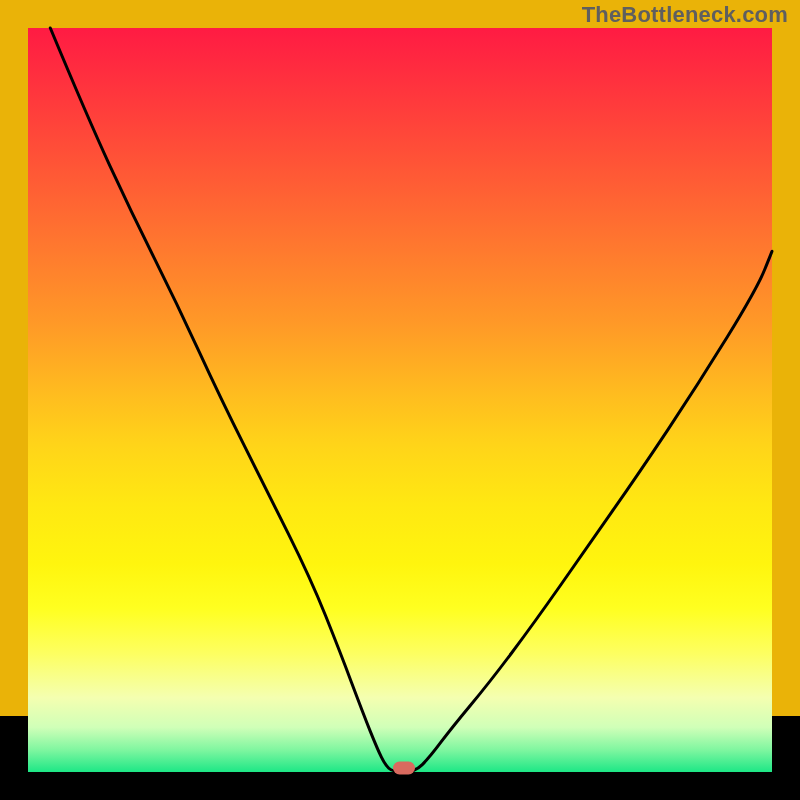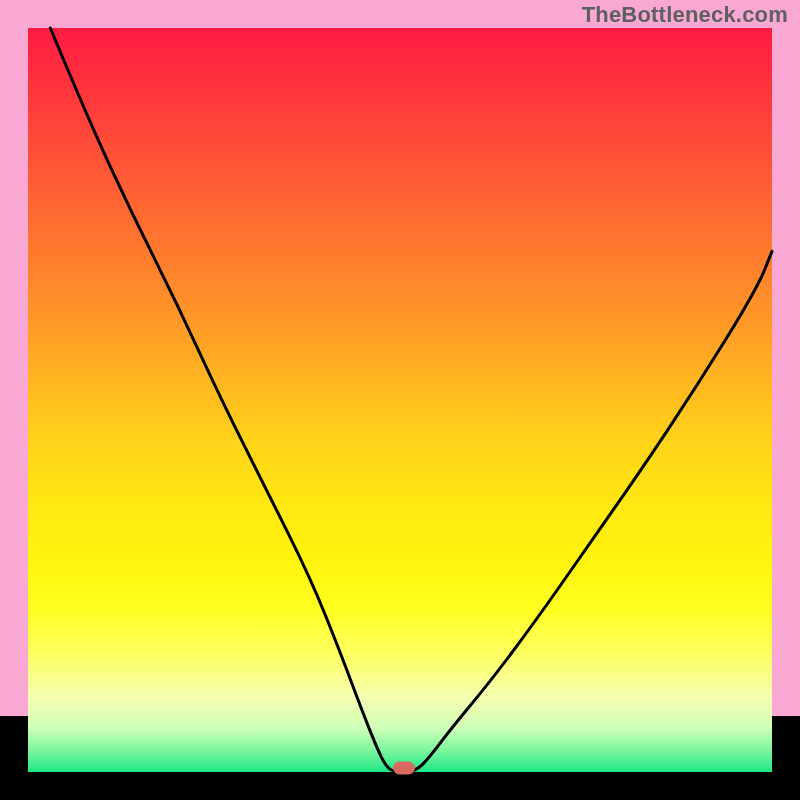--- a/index.html
+++ b/index.html
@@ -8,21 +8,21 @@
     width: 800px;
     height: 800px;
     background: #000;
     overflow: hidden;
     font-family: Arial, Helvetica, sans-serif;
   }
   .frame {
     position: relative;
     width: 800px;
     height: 716px;
-    background: #f9a8d4;
+    background: #eab308;
   }
   .watermark {
     position: absolute;
     top: 2px;
     right: 12px;
     color: #5f5f5f;
     font-size: 22px;
     font-weight: 600;
     letter-spacing: 0.2px;
     user-select: none;

